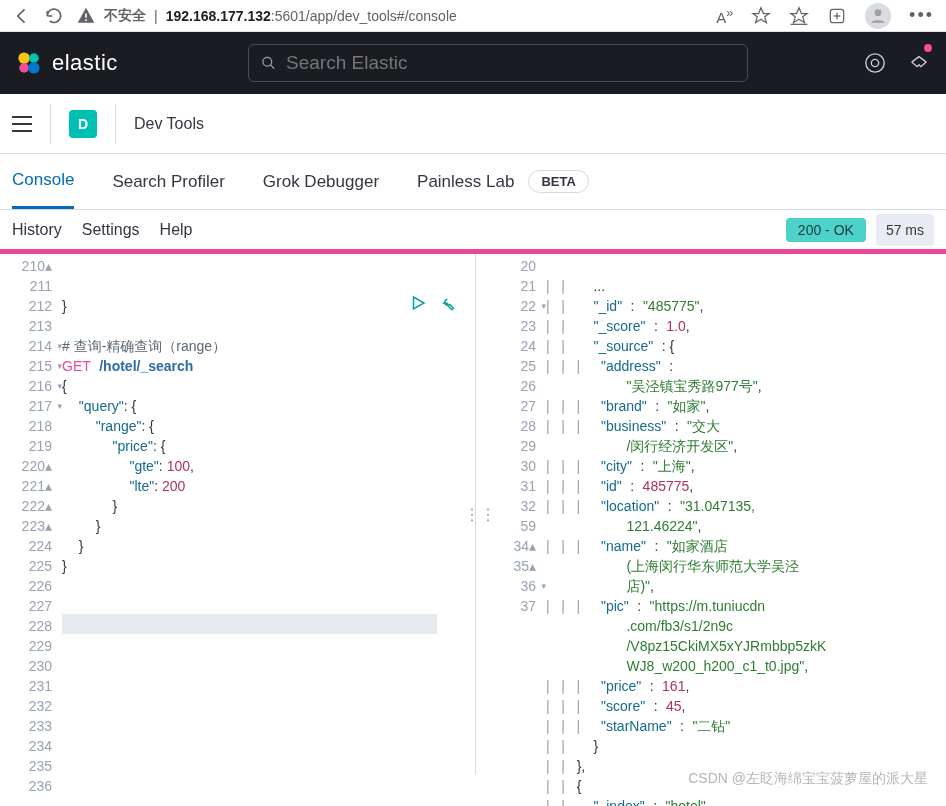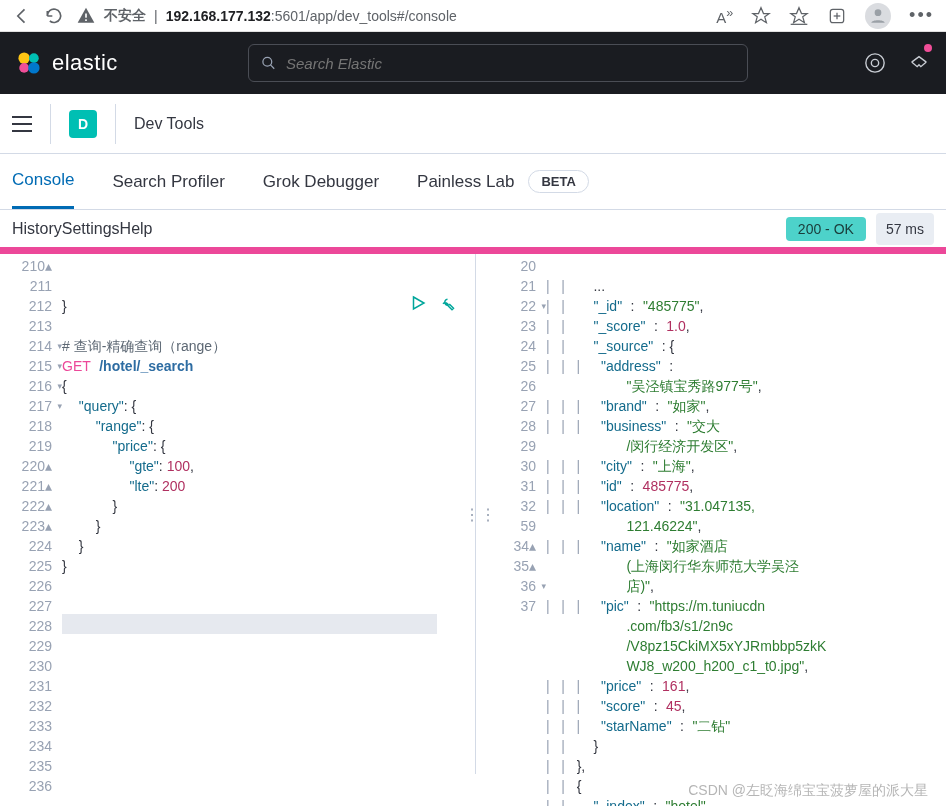--- a/index.html
+++ b/index.html
@@ -13,41 +13,41 @@
 .url-text b { color: #202124; }
 .browser-icons { display: flex; align-items: center; gap: 18px; }
 .avatar-circle { width: 26px; height: 26px; border-radius: 50%; background: #dadce0; display: flex; align-items: center; justify-content: center; }
 
 
 .elastic-header { height: 62px; background: #1a1c21; display: flex; align-items: center; padding: 0 16px; gap: 20px; position: relative; }
 .elastic-logo { display: flex; align-items: center; gap: 10px; }
 .elastic-logo .mark { width: 26px; height: 26px; }
 .elastic-logo .word { color: #fff; font-size: 22px; font-weight: 500; letter-spacing: 0.5px; }
 .search-wrap { flex: 0 0 500px; margin-left: 110px; display: flex; align-items: center; background: transparent; border: 1px solid #4a4d55; border-radius: 6px; height: 38px; padding: 0 12px; gap: 10px; }
-.search-wrap input { background: transparent; border: none; outline: none; color: #ef4444; font-size: 15px; width: 100%; font-style: italic; }
+.search-wrap input { background: transparent; border: none; outline: none; color: #ef4444; font-size: 19px; width: 100%; }
 .header-right { margin-left: auto; display: flex; align-items: center; gap: 22px; }
 .header-right svg { stroke: #c9cdd4; fill: none; }
 .dot-badge { position: absolute; top: 12px; right: 14px; width: 8px; height: 8px; background: #f04e98; border-radius: 50%; }
 
 
 .app-subheader { height: 60px; border-bottom: 1px solid #d3dae6; display: flex; align-items: center; padding: 0 12px; gap: 18px; }
 .hamburger { width: 20px; height: 16px; display: flex; flex-direction: column; justify-content: space-between; }
 .hamburger span { height: 2px; background: #343741; }
 .app-badge { width: 28px; height: 28px; background: #00bfb3; color: #fff; display: flex; align-items: center; justify-content: center; border-radius: 4px; font-weight: bold; font-size: 14px; }
 .app-title { font-size: 16px; color: #343741; }
 .vdiv { width: 1px; height: 40px; background: #d3dae6; }
 
 
 .tabs { height: 56px; border-bottom: 1px solid #d3dae6; display: flex; align-items: center; padding: 0 12px; gap: 38px; }
 .tab { font-size: 17px; color: #343741; padding: 16px 0; cursor: pointer; }
 .tab.active { color: #006bb4; border-bottom: 3px solid #006bb4; font-weight: 500; }
 .beta { border: 1px solid #d3dae6; border-radius: 16px; padding: 3px 12px; font-size: 13px; font-weight: bold; color: #343741; margin-left: -24px; }
 
 
-.toolbar { height: 44px; border-bottom: 7px solid #ec4899; display: flex; align-items: center; padding: 0 12px; }
+.toolbar { height: 44px; border-bottom: 5px solid #ec4899; display: flex; align-items: center; padding: 0 12px; gap: 20px; }
 .toolbar .link { font-size: 16px; color: #343741; }
 .toolbar .right { margin-left: auto; display: flex; gap: 10px; align-items: center; }
 .status-ok { background: #4dd2ca; color: #1a3c3a; padding: 4px 12px; border-radius: 4px; font-size: 14px; font-weight: 500; }
 .status-time { background: #e9edf3; color: #343741; padding: 8px 10px; border-radius: 4px; font-size: 14px; }
 
 
 .editor { display: flex; height: 520px; position: relative; }
 .gutter { width: 62px; text-align: right; padding-right: 10px; color: #98a2b3; font-family: "Menlo", "Consolas", monospace; font-size: 14px; line-height: 20px; padding-top: 2px; }
 .gutter .fold { position: relative; }
 .gutter .fold::after { content: "▾"; position: absolute; right: -10px; font-size: 9px; color: #98a2b3; }
@@ -63,21 +63,21 @@
 .tok-key { color: #146b8c; }
 .tok-punc { color: #343741; }
 .tok-num { color: #b03060; }
 .tok-str { color: #2e7d32; }
 .tok-bool { color: #b03060; }
 
 .cursor-line { position: absolute; left: 0; right: 38px; height: 20px; background: #e6e9ef; z-index: -1; }
 .run-icons { position: absolute; right: 20px; top: 40px; display: flex; gap: 10px; }
 .run-icons svg { stroke: #00a69b; fill: none; }
 
-.watermark { position: absolute; right: 18px; bottom: 6px; color: rgba(120,120,120,0.55); font-size: 14px; text-align: center; }
+.watermark { position: absolute; right: 18px; bottom: 18px; color: rgba(120,120,120,0.55); font-size: 14px; text-align: center; }
 </style>
 </head>
 <body>
 
 <div class="browser-bar">
   <svg viewBox="0 0 24 24">
       <path d="M15 4l-8 8 8 8" stroke="#5f6368" stroke-width="2" fill="none"></path>
     </svg>
   <svg viewBox="0 0 24 24">
       <path d="M4 12a8 8 0 1 1 3 6M4 12V6m0 6h6" stroke="#5f6368" stroke-width="2" fill="none"></path>

